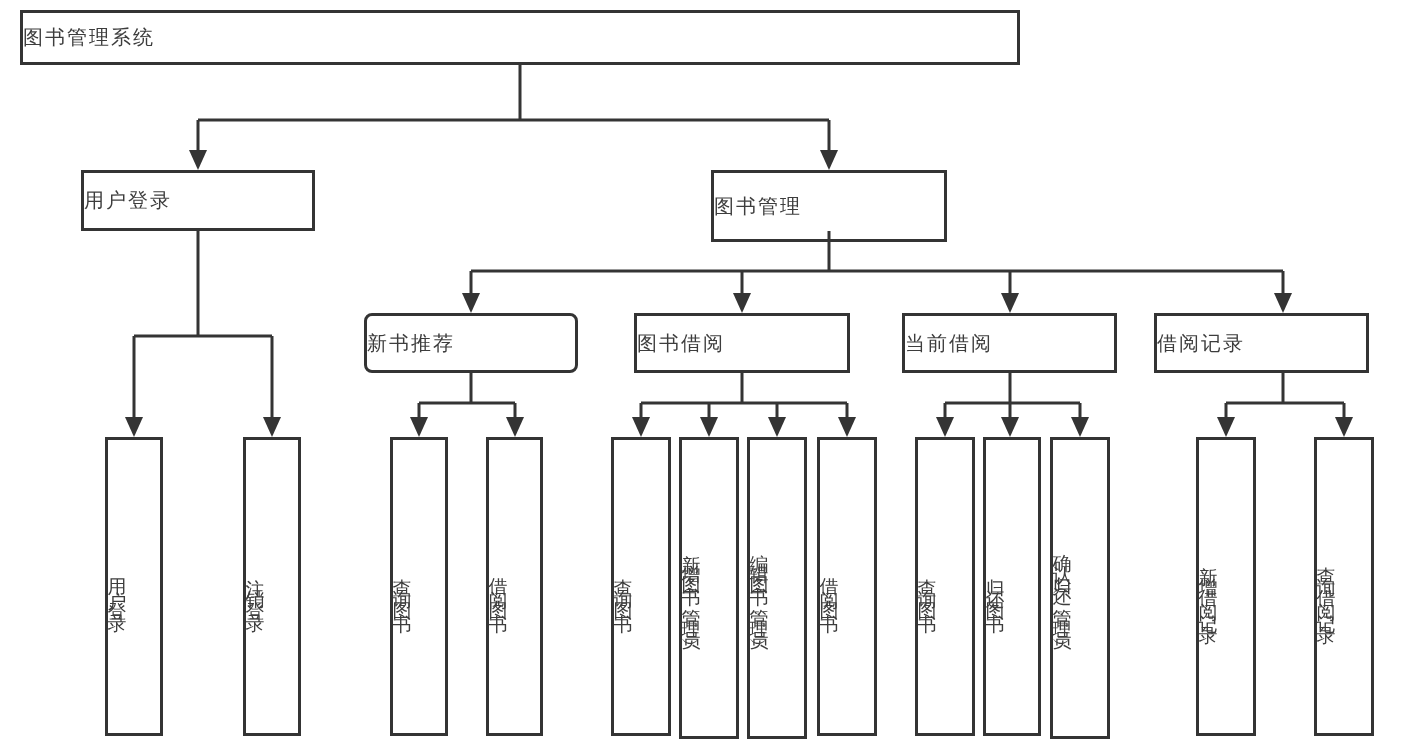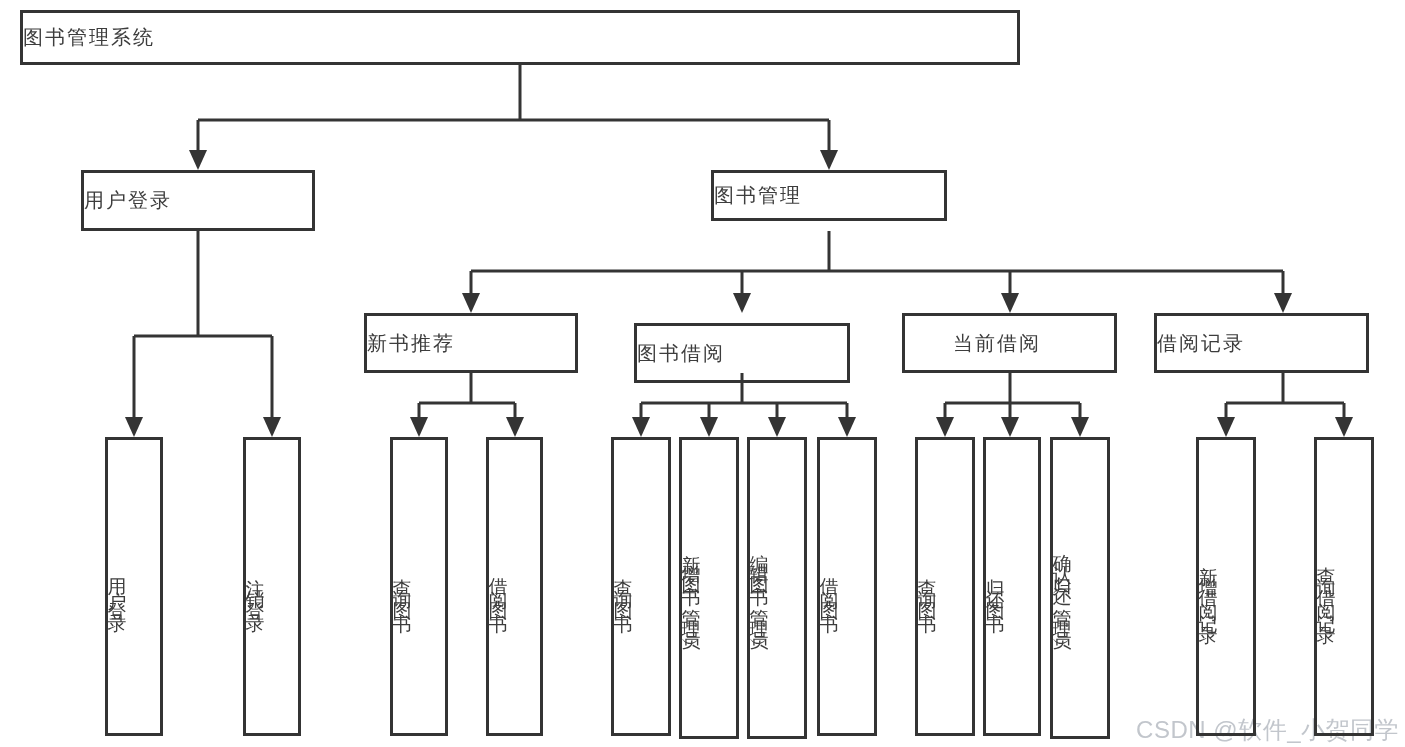--- a/index.html
+++ b/index.html
@@ -59,21 +59,20 @@
     color:var(--watermark);
     letter-spacing:0.5px;
     white-space:nowrap;
   }
 </style>
 </head>
 <body>
 
 <div class="stage">
 
-  <div class="watermark">CSDN @软件_小贺同学</div>
 
   <svg class="connectors" width="1405" height="747" viewBox="0 0 1405 747">
     <g>
       <path d="M520 65 V120 M198 120 H829 M198 120 V152 M829 120 V152"></path>
       <polygon points="189,150 207,150 198,170"></polygon>
       <polygon points="820,150 838,150 829,170"></polygon>
     </g>
     <g>
       <path d="M198 231 V336 M134 336 H272 M134 336 V419 M272 336 V419"></path>
       <polygon points="125,417 143,417 134,437"></polygon>
@@ -111,31 +110,31 @@
     </g>
   </svg>
 
   <div class="box" style="left:20px;top:10px;width:1000px;height:55px;">
     <span class="hlabel">图书管理系统</span>
   </div>
 
   <div class="box" style="left:81px;top:170px;width:234px;height:61px;">
     <span class="hlabel">用户登录</span>
   </div>
-  <div class="box" style="left:711px;top:170px;width:236px;height:51px;">
+  <div class="box" style="left:711px;top:170px;width:236px;height:72px;">
     <span class="hlabel">图书管理</span>
   </div>
 
-  <div class="box" style="left:364px;top:313px;width:214px;height:60px;">
+  <div class="box" style="left:364px;top:313px;width:214px;height:60px;border-radius:8px;">
     <span class="hlabel">新书推荐</span>
   </div>
-  <div class="box" style="left:634px;top:313px;width:216px;height:60px;margin-top:10px;">
+  <div class="box" style="left:634px;top:313px;width:216px;height:60px;">
     <span class="hlabel">图书借阅</span>
   </div>
-  <div class="box" style="left:902px;top:313px;width:215px;height:60px;padding-left:48px;">
+  <div class="box" style="left:902px;top:313px;width:215px;height:60px;">
     <span class="hlabel">当前借阅</span>
   </div>
   <div class="box" style="left:1154px;top:313px;width:215px;height:60px;">
     <span class="hlabel">借阅记录</span>
   </div>
 
   <div class="box" style="left:105px;top:437px;width:58px;height:299px;">
     <span class="vtext">用户登录</span>
   </div>
   <div class="box" style="left:243px;top:437px;width:58px;height:299px;">

